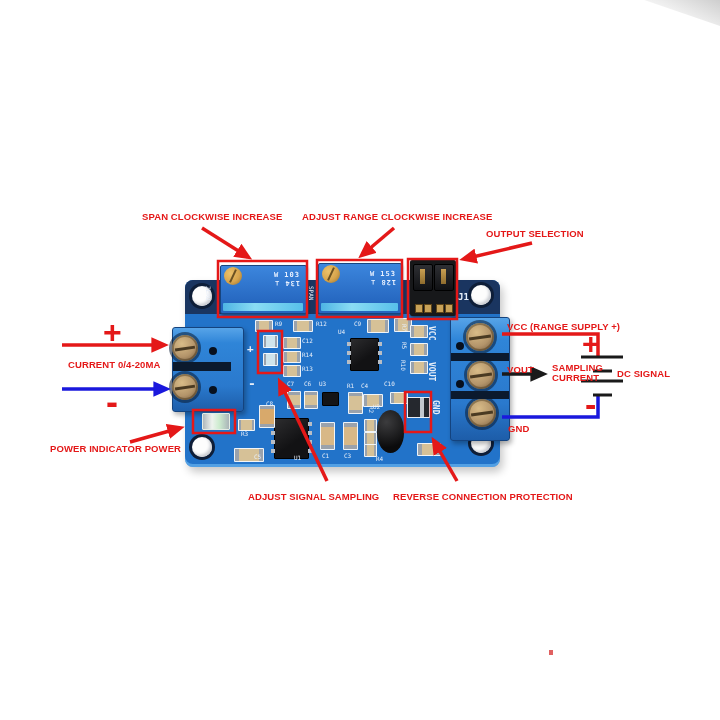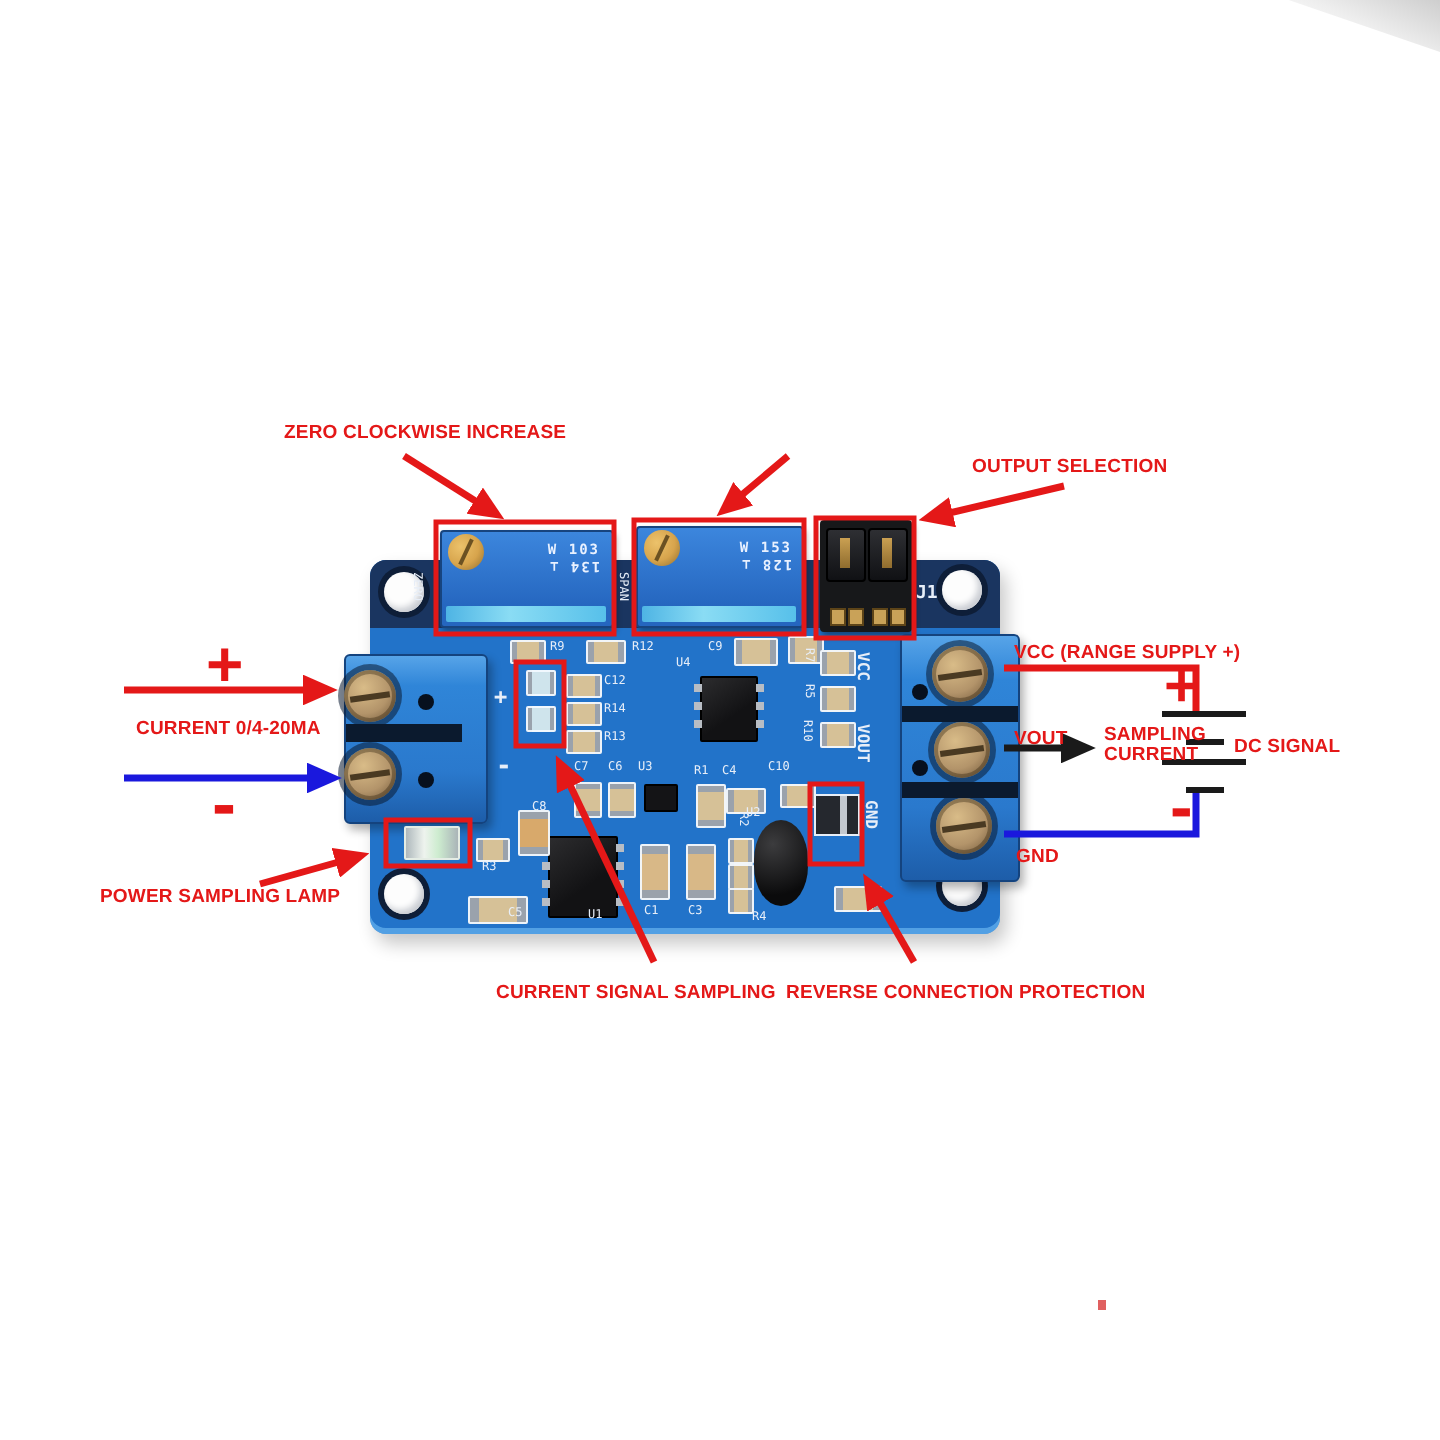--- a/index.html
+++ b/index.html
@@ -230,31 +230,32 @@
     <line x1="502" y1="374" x2="543" y2="374" stroke="#1a1a1a" stroke-width="3.5" marker-end="url(#ah-black)"></line>
 
     <g stroke="#1a1a1a" stroke-width="3">
       <line x1="581" y1="357" x2="623" y2="357"></line>
       <line x1="593" y1="371" x2="612" y2="371"></line>
       <line x1="581" y1="381" x2="623" y2="381"></line>
       <line x1="593" y1="395" x2="612" y2="395"></line>
     </g>
   </svg>
 
-  <div class="lbl" style="left:142px;top:211px">ZERO CLOCKWISE INCREASE</div>
+  <div class="lbl" style="left:142px;top:211px">SPAN CLOCKWISE INCREASE</div>
+  <div class="lbl" style="left:302px;top:211px">ADJUST RANGE CLOCKWISE INCREASE</div>
   <div class="lbl" style="left:486px;top:228px">OUTPUT SELECTION</div>
   <div class="lbl" style="left:507px;top:321px">VCC (RANGE SUPPLY +)</div>
   <div class="lbl" style="left:507px;top:364px">VOUT</div>
   <div class="lbl two-line" style="left:552px;top:363px">
        <span>SAMPLING</span><br><span>CURRENT</span></div>
   <div class="lbl" style="left:617px;top:368px">DC SIGNAL</div>
   <div class="lbl" style="left:508px;top:423px">GND</div>
   <div class="lbl" style="left:68px;top:359px">CURRENT 0/4-20MA</div>
-  <div class="lbl" style="left:50px;top:443px">POWER SAMPLING LAMP</div>
-  <div class="lbl" style="left:248px;top:491px">CURRENT SIGNAL SAMPLING</div>
+  <div class="lbl" style="left:50px;top:443px">POWER INDICATOR POWER</div>
+  <div class="lbl" style="left:248px;top:491px">ADJUST SIGNAL SAMPLING</div>
   <div class="lbl" style="left:393px;top:491px">REVERSE CONNECTION PROTECTION</div>
 
   <div class="sign" style="left:103px;top:316px;font-size:32px">+</div>
   <div class="sign" style="left:106px;top:384px;font-size:36px">-</div>
   <div class="sign" style="left:582px;top:329px;font-size:30px">+</div>
   <div class="sign" style="left:585px;top:387px;font-size:34px">-</div>
 
   <div class="red-dot"></div>
 </div>
 

